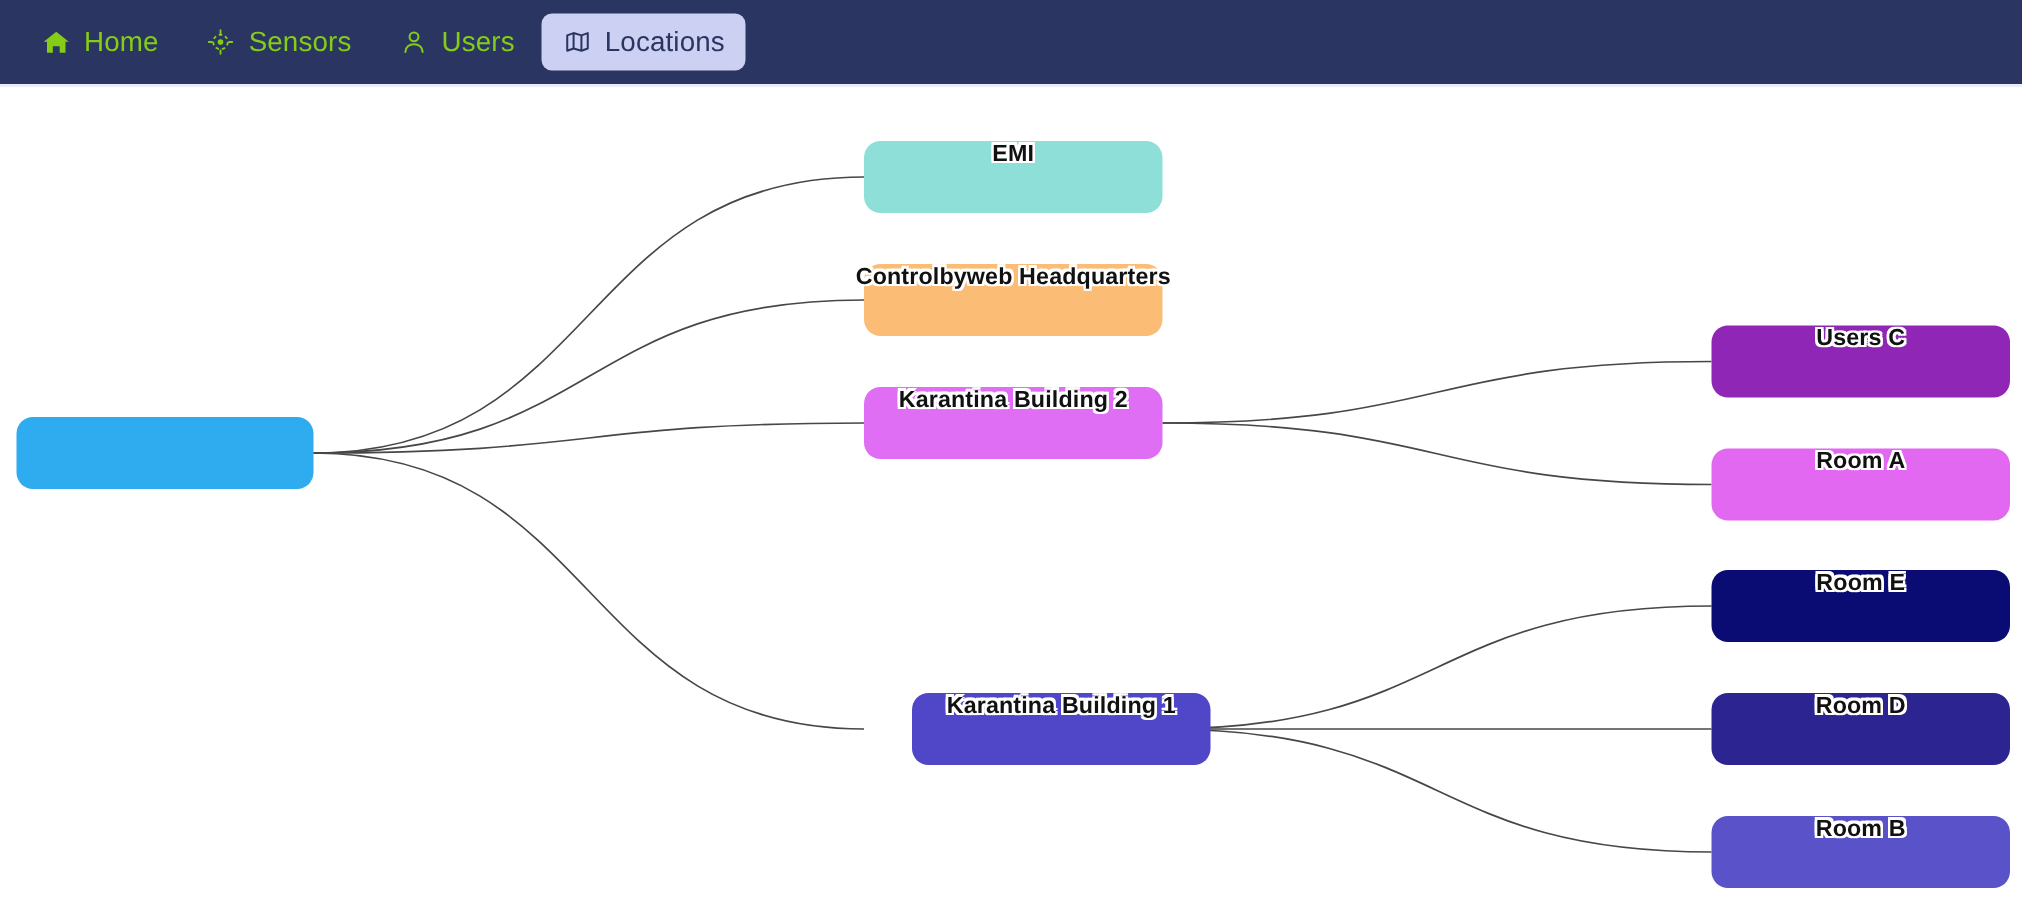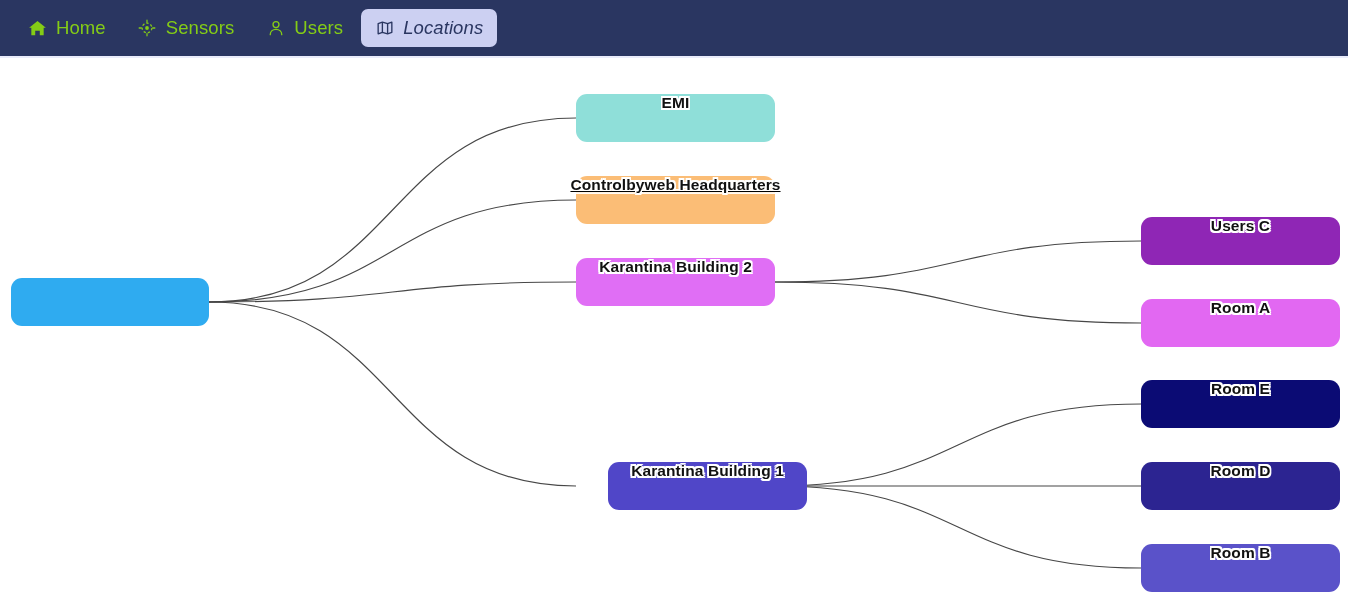--- a/index.html
+++ b/index.html
@@ -31,21 +31,20 @@
     color: #84cc16;
     font-size: 18.5px;
     font-weight: 400;
     letter-spacing: .1px;
     cursor: pointer;
     white-space: nowrap;
   }
   .nav-item.active {
     background: #ccd0f2;
     color: #2a3661;
-    font-style: italic;
   }
   .nav-ico { display: flex; align-items: center; justify-content: center; width: 19px; height: 19px; flex: none; }
   .nav-ico svg { display: block; }
 
   
   #canvas { position: absolute; left: 0; top: 58px; width: 1348px; height: 543px; }
   #links { position: absolute; left: 0; top: 0; width: 1348px; height: 543px; }
   #links path { fill: none; stroke: #474747; stroke-width: 1.15px; }
 
   .node {
@@ -123,21 +122,21 @@
         <path d="M775,428 C965.3199999999999,428 950.6800000000001,428 1141,428" stroke="#474747"></path>
         <path d="M775,428 C965.3199999999999,428 950.6800000000001,510 1141,510" stroke="#474747"></path>
       </svg>
     <div id="nodes">
         <div class="node" style="left: 11px; top: 220px; width: 198px; height: 48px; background: rgb(47, 171, 240);">
           <span class="node-label"></span>
         </div>
         <div class="node" style="left: 576px; top: 36px; width: 199px; height: 48px; background: rgb(143, 223, 217);">
           <span class="node-label">EMI</span>
         </div>
-        <div class="node" style="left: 576px; top: 118px; width: 199px; height: 48px; background: rgb(251, 189, 118); text-decoration: underline;">
+        <div class="node" style="left: 576px; top: 118px; width: 199px; height: 48px; background: rgb(251, 189, 118);">
           <span class="node-label">Controlbyweb Headquarters</span>
         </div>
         <div class="node" style="left: 576px; top: 200px; width: 199px; height: 48px; background: rgb(224, 110, 245);">
           <span class="node-label">Karantina Building 2</span>
         </div>
         <div class="node" style="left: 576px; top: 404px; width: 199px; height: 48px; background: rgb(80, 70, 200); margin-left: 32px;">
           <span class="node-label">Karantina Building 1</span>
         </div>
         <div class="node" style="left: 1141px; top: 159px; width: 199px; height: 48px; background: rgb(143, 38, 181);">
           <span class="node-label">Users C</span>

